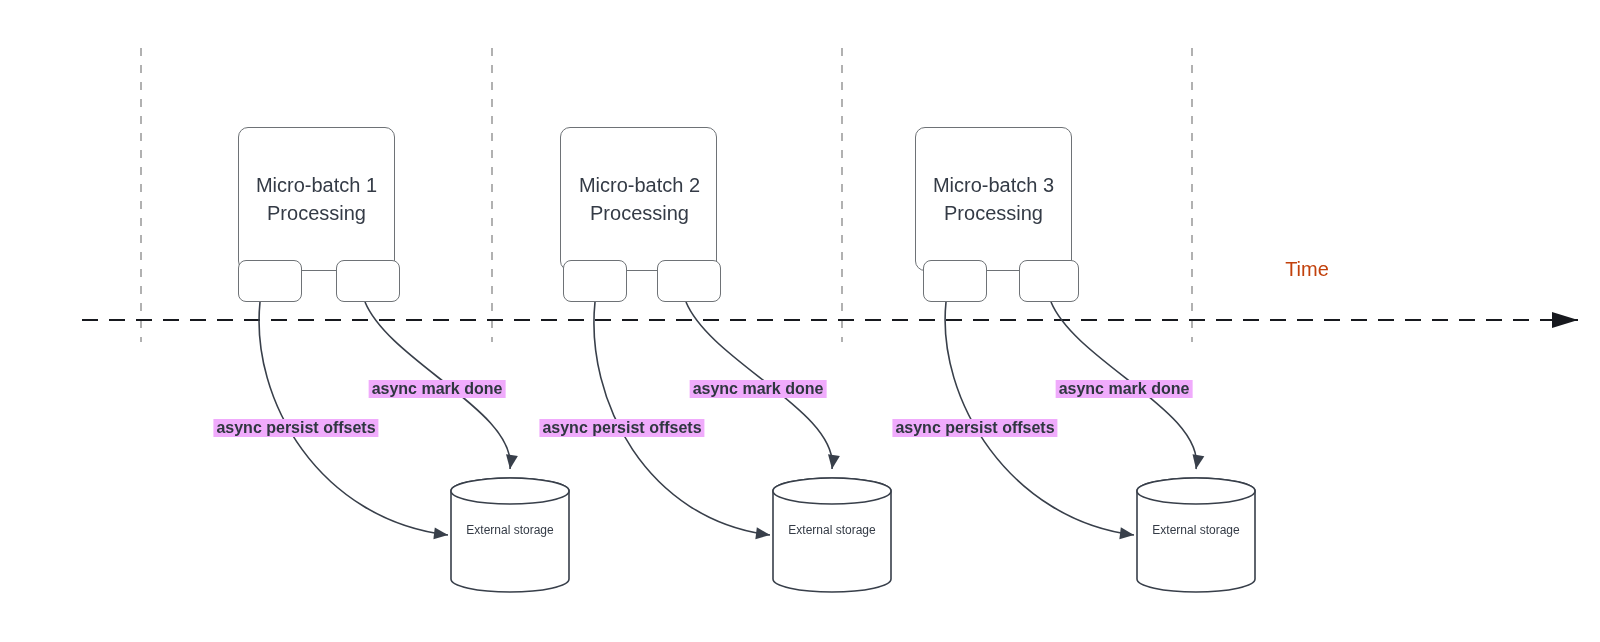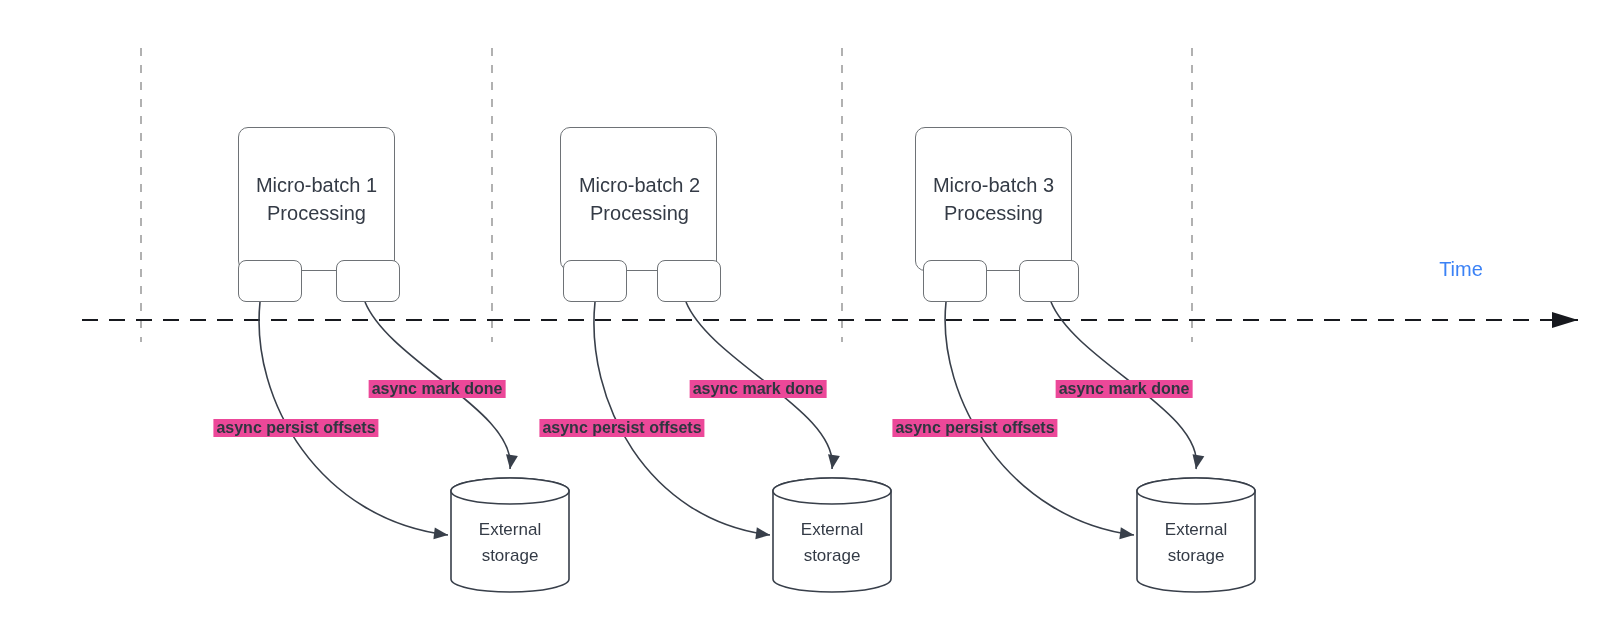--- a/index.html
+++ b/index.html
@@ -12,32 +12,32 @@
     width:157px; height:144px; top:127px; border-radius:10px;
     display:flex; align-items:center; justify-content:center;
     text-align:center; font-size:20px; line-height:28px; color:#343b46;
     padding:0 12px;
   }
   .small-box { width:64px; height:42px; top:260px; border-radius:8px; }
 
   .flow-label {
     position:absolute; transform:translate(-50%,-50%);
     font-size:16px; font-weight:bold; color:#2f3640;
-    background:#ec4899; padding:0 3px; white-space:nowrap;
+    background:#f0abfc; padding:0 3px; white-space:nowrap;
   }
 
   .cylinder { position:absolute; width:120px; height:118px; top:477px; }
   .cylinder svg { position:absolute; left:0; top:0; }
   .cyl-label {
     position:absolute; left:0; right:0; top:40px; text-align:center;
-    font-size:17px; line-height:26px; color:#343b46;
+    font-size:12px; line-height:26px; color:#343b46;
   }
 
-  .time-label { position:absolute; left:1416px; top:258px; width:90px;
-    text-align:center; font-size:20px; color:#3b82f6; }
+  .time-label { position:absolute; left:1262px; top:258px; width:90px;
+    text-align:center; font-size:20px; color:#c2410c; }
 </style>
 </head>
 <body>
 
 <div class="canvas">
 
   <svg class="overlay" width="1600" height="642" viewBox="0 0 1600 642" xmlns="http://www.w3.org/2000/svg">
     <defs>
       <marker id="ah" markerUnits="userSpaceOnUse" markerWidth="16" markerHeight="14" refX="15" refY="7" orient="auto">
         <path d="M1,1 L15,7 L1,13 Z" fill="#383f4a"></path>

